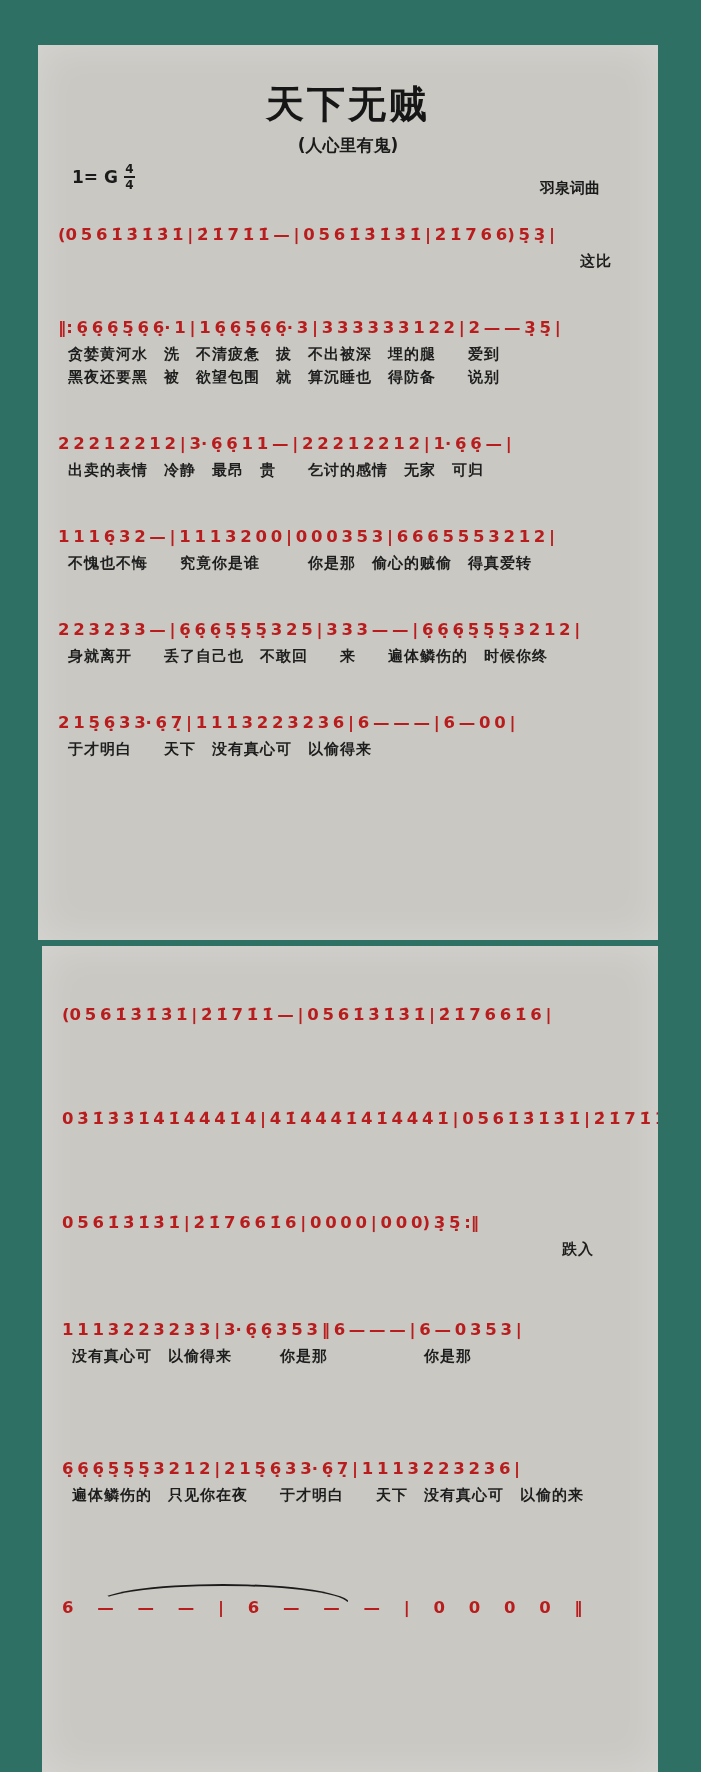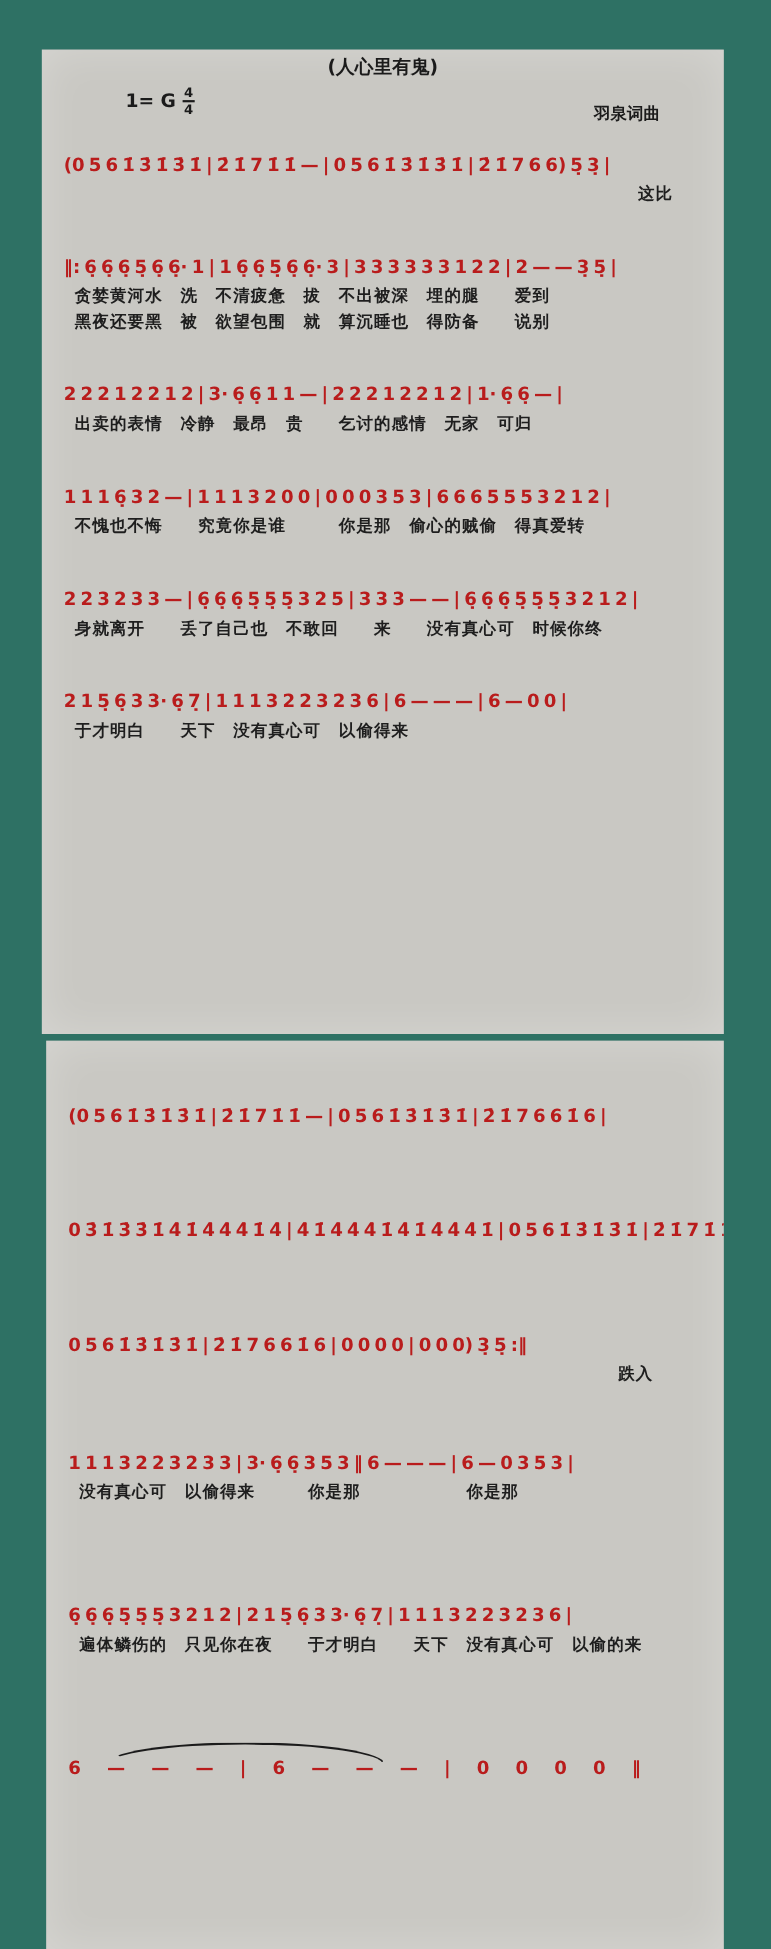--- a/index.html
+++ b/index.html
@@ -16,21 +16,20 @@
   #page2{left:42px;top:946px;width:616px;height:826px;}
 
   .song-title{
     text-align:center;margin-top:34px;font-size:38px;font-weight:bold;
     letter-spacing:3px;color:#161616;
   }
   .subtitle{text-align:center;margin-top:4px;font-size:17px;font-weight:bold;}
   .meta-row{
     display:flex;justify-content:space-between;align-items:flex-start;
     padding:6px 58px 0 34px;
-    margin-left:42px;
   }
   .keysig{font-size:17px;font-weight:bold;display:flex;align-items:center;gap:6px;}
   .timesig{display:inline-flex;flex-direction:column;align-items:center;line-height:1;}
   .timesig .num,.timesig .den{font-size:12px;font-weight:bold;}
   .timesig .frac-line{width:11px;height:2px;background:#1b1b1b;margin:1px 0;}
   .credit{font-size:15px;font-weight:bold;margin-top:16px;}
 
   .systems{padding:0 12px 0 20px;}
   .system{position:relative;margin-top:40px;}
   .notes{
@@ -54,20 +53,21 @@
     position:absolute;border:2px solid transparent;border-top:2px solid #1b1b1b;
     border-radius:50% 50% 0 0/100% 100% 0 0;height:16px;
   }
 </style>
 </head>
 <body>
 
 <div id="canvas">
 
   <div class="page" id="page1">
+    <div class="song-title">天下无贼</div>
     <div class="subtitle">(人心里有鬼)</div>
 
     <div class="meta-row">
       <div class="keysig">
         <span>1= G</span>
         <span class="timesig">
           <span class="num">4</span>
           <span class="frac-line"></span>
           <span class="den">4</span>
         </span>
@@ -94,21 +94,21 @@
         <div class="lyric indent">出卖的表情　冷静　最昂　贵　　乞讨的感情　无家　可归</div>
       </div>
 
       <div class="system">
         <div class="notes">1 1 1 6̣ 3 2 — | 1 1 1 3 2 0 0 | 0 0 0 3 5 3 | 6 6 6 5 5 5 3 2 1 2 |</div>
         <div class="lyric indent">不愧也不悔　　究竟你是谁　　　你是那　偷心的贼偷　得真爱转</div>
       </div>
 
       <div class="system">
         <div class="notes">2 2 3 2 3 3 — | 6̣ 6̣ 6̣ 5̣ 5̣ 5̣ 3 2 5 | 3 3 3 — — | 6̣ 6̣ 6̣ 5̣ 5̣ 5̣ 3 2 1 2 |</div>
-        <div class="lyric indent">身就离开　　丢了自己也　不敢回　　来　　没有真心可　时候你终</div>
+        <div class="lyric indent">身就离开　　丢了自己也　不敢回　　来　　遍体鳞伤的　时候你终</div>
       </div>
 
       <div class="system">
         <div class="notes">2 1 5̣ 6̣ 3 3· 6̣ 7̣ | 1 1 1 3 2 2 3 2 3 6 | 6 — — — | 6 — 0 0 |</div>
         <div class="lyric indent">于才明白　　天下　没有真心可　以偷得来</div>
       </div>
 
     </div>
   </div>
 

